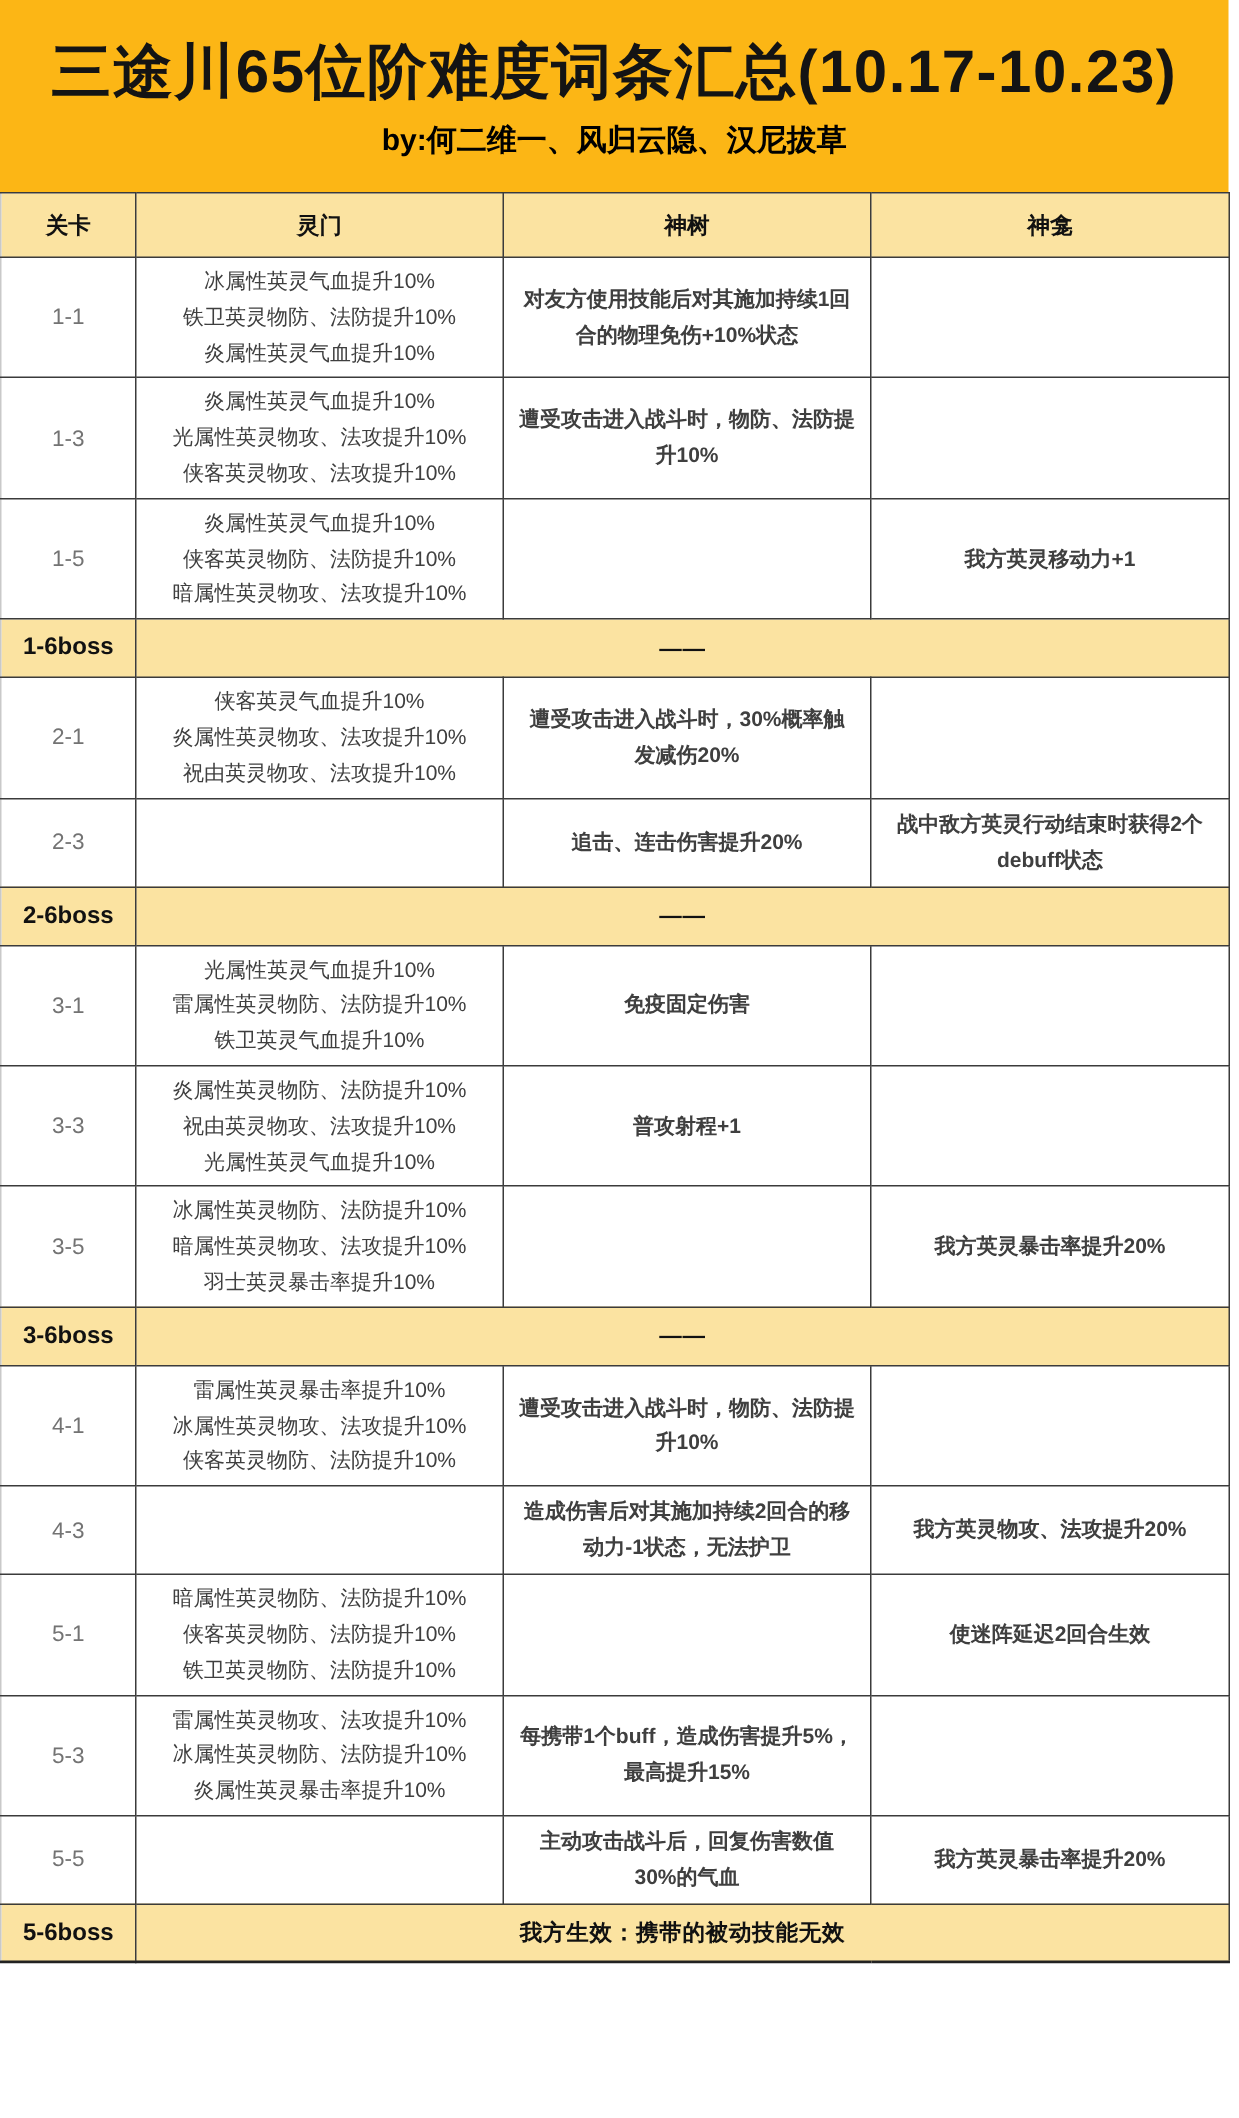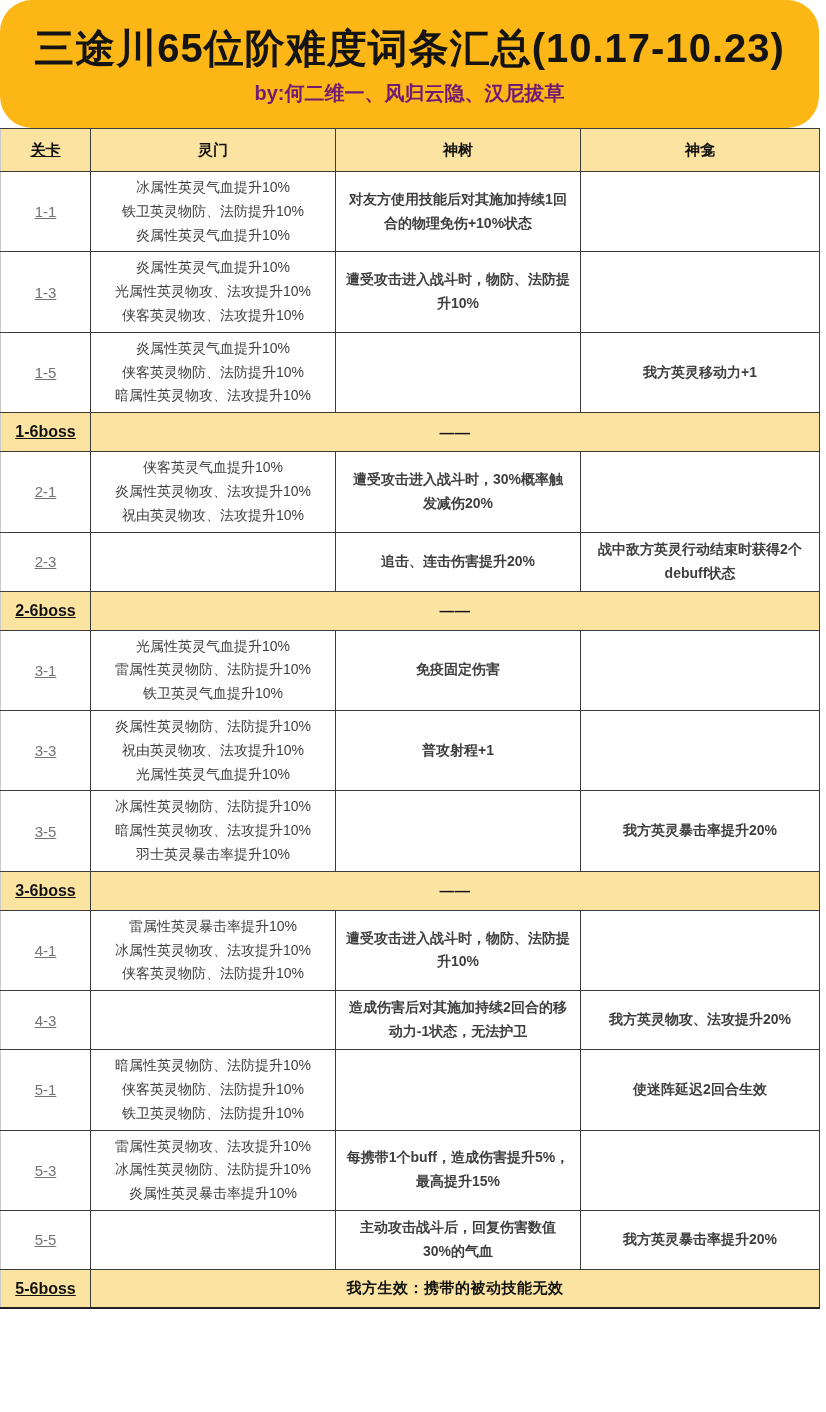--- a/index.html
+++ b/index.html
@@ -18,34 +18,33 @@
   
   .title-band{
     width:100%;
     height:128px;
     background:var(--gold);
     display:flex;
     flex-direction:column;
     align-items:center;
     justify-content:center;
     box-sizing:border-box;
-    border-radius:32px;
   }
   .main-title{
     font-size:40px;
     font-weight:900;
     color:#141414;
     letter-spacing:1px;
     line-height:1.1;
     margin-top:4px;
   }
   .sub-title{
     font-size:20px;
     font-weight:800;
-    color:#701a75;
+    color:#000000;
     margin-top:10px;
   }
   
   table{
     width:819px;
     border-collapse:collapse;
     table-layout:fixed;
     border-left:1px solid #c9c9c9;
     border-bottom:2px solid #222;
   }
@@ -56,21 +55,21 @@
   th,td{
     border:1px solid var(--border);
     box-sizing:border-box;
     text-align:center;
     vertical-align:middle;
     padding:4px 10px;
     font-size:14px;
     color:var(--text);
   }
   table{border-top:1px solid var(--border);}
-  td:first-child,th:first-child{border-left:1px solid #c9c9c9;text-decoration:underline;}
+  td:first-child,th:first-child{border-left:1px solid #c9c9c9;}
   thead th{
     height:43px;
     background:var(--light-yellow);
     font-size:15px;
     font-weight:700;
     color:#111;
   }
   tr.normal{height:59px;}
   tr.normal td.level{font-size:15px;color:#737373;}
   tr.normal td .buff-line{line-height:1.7;}

